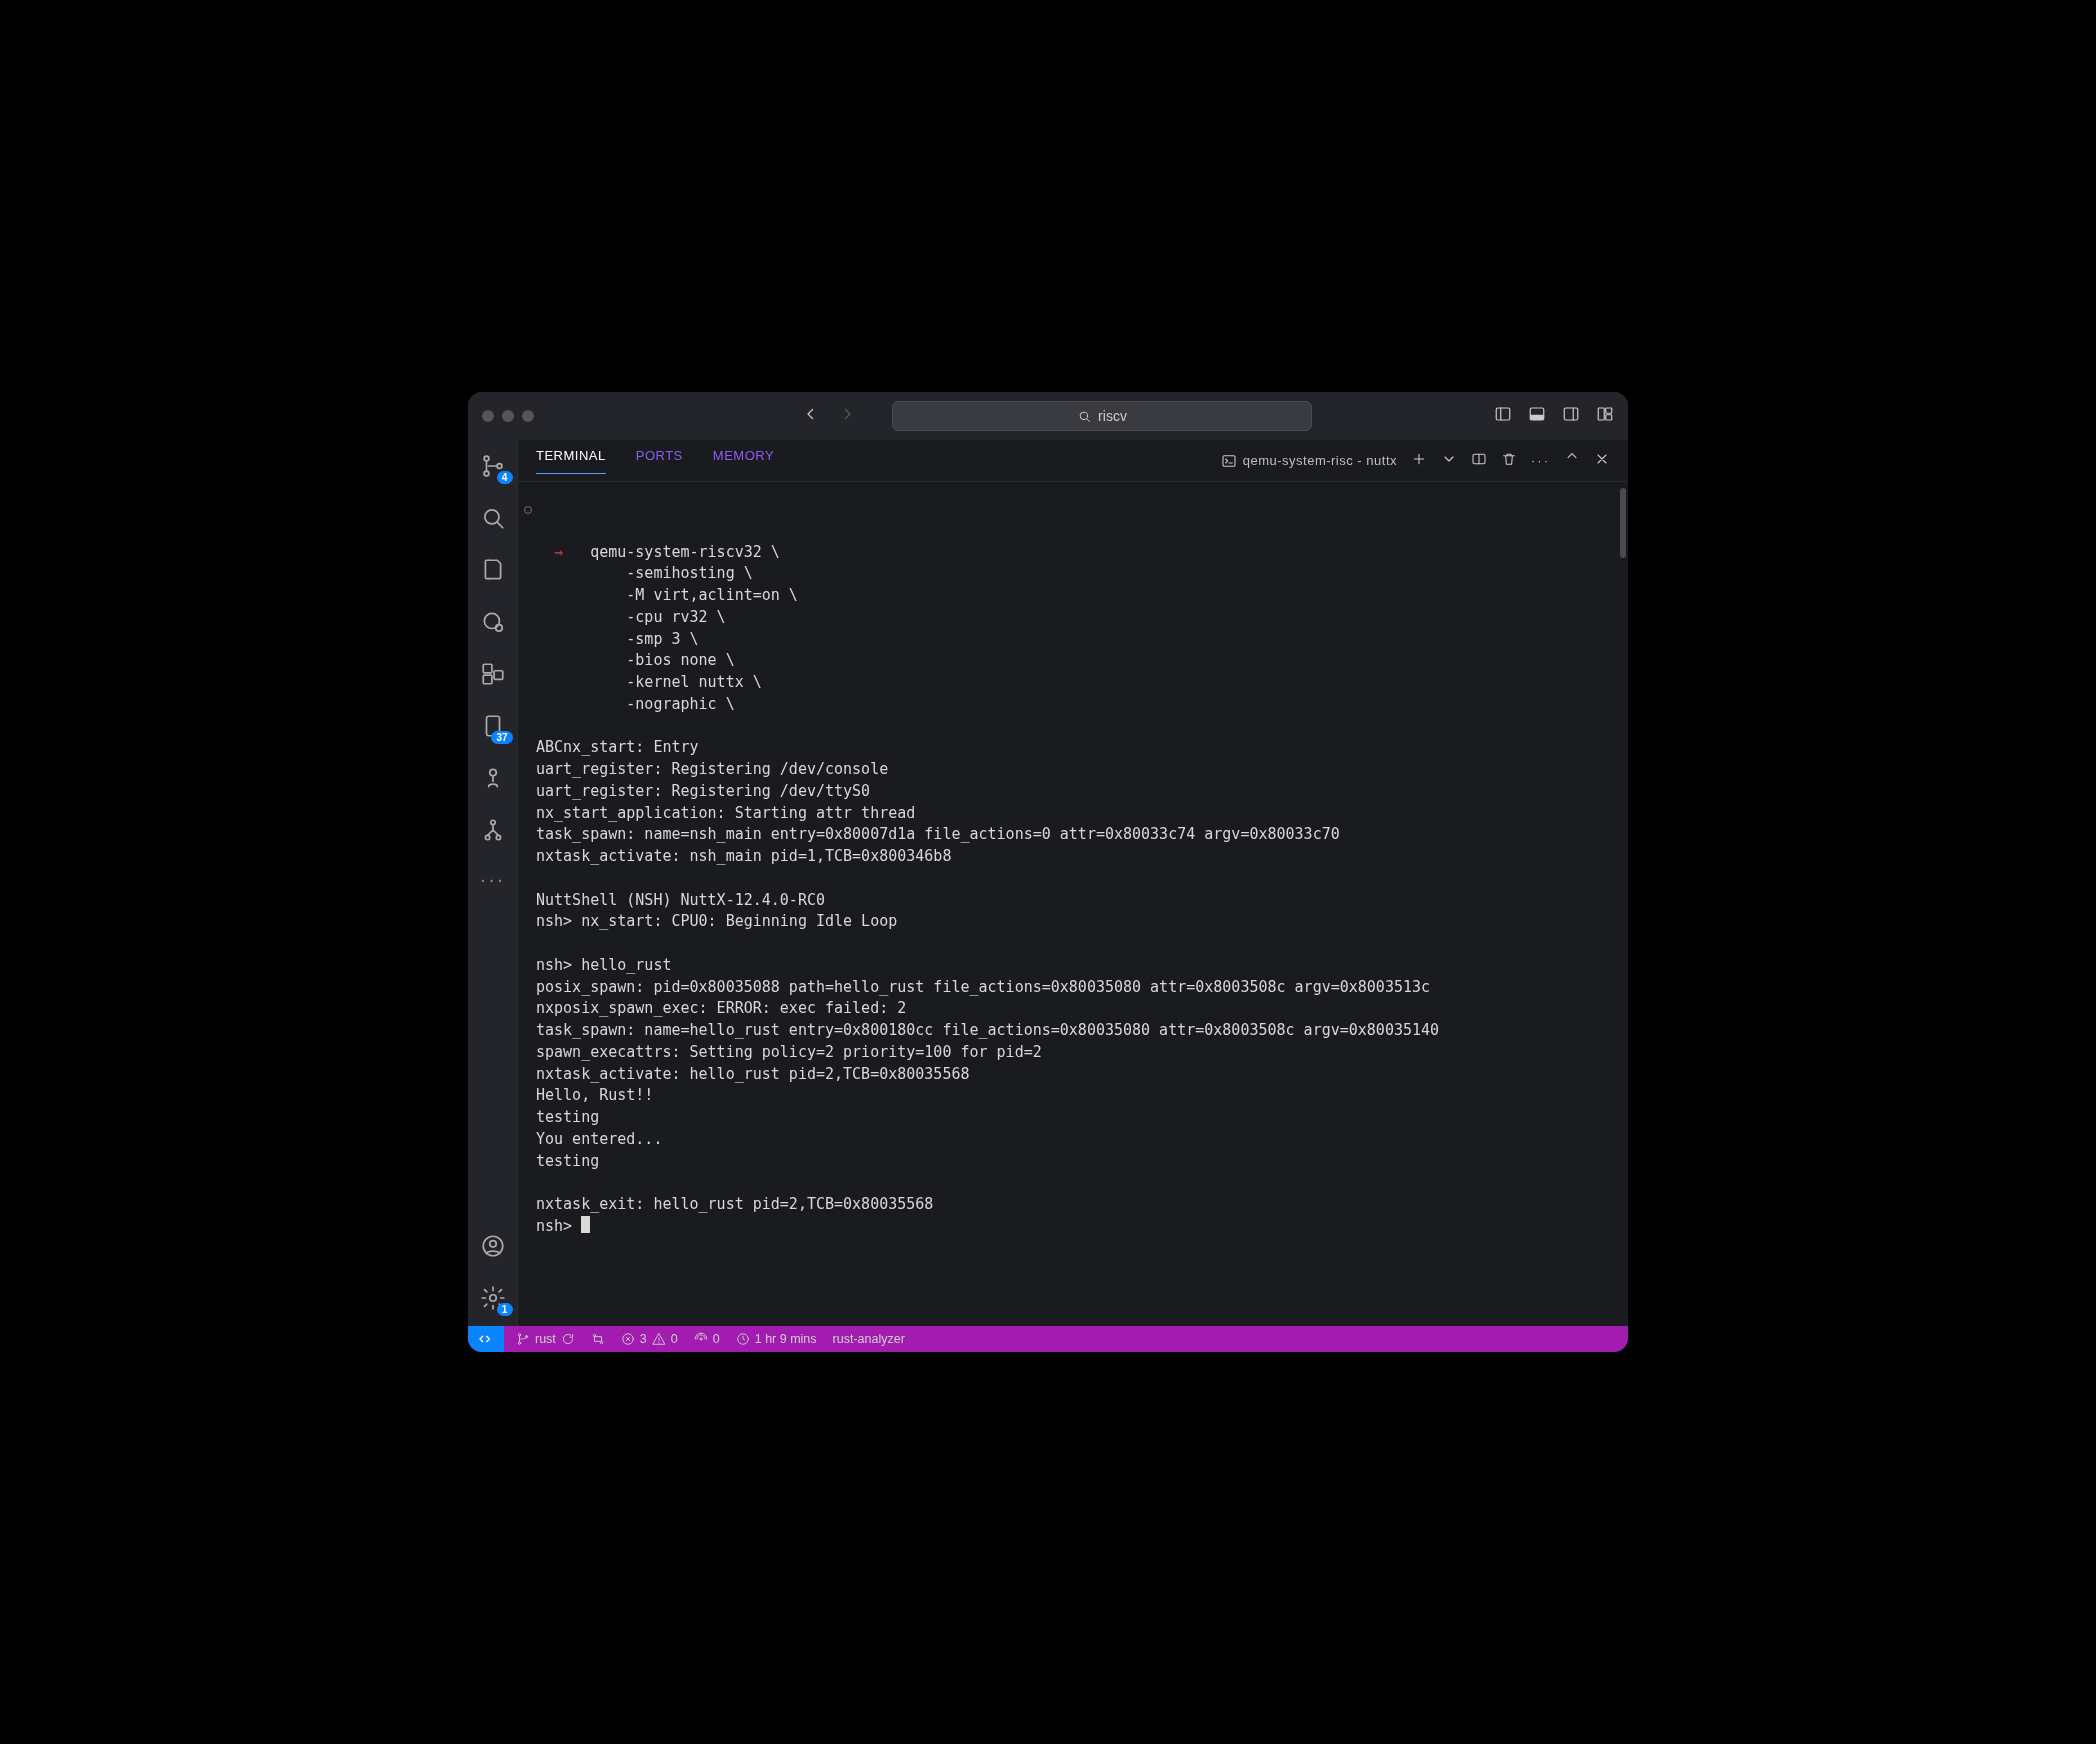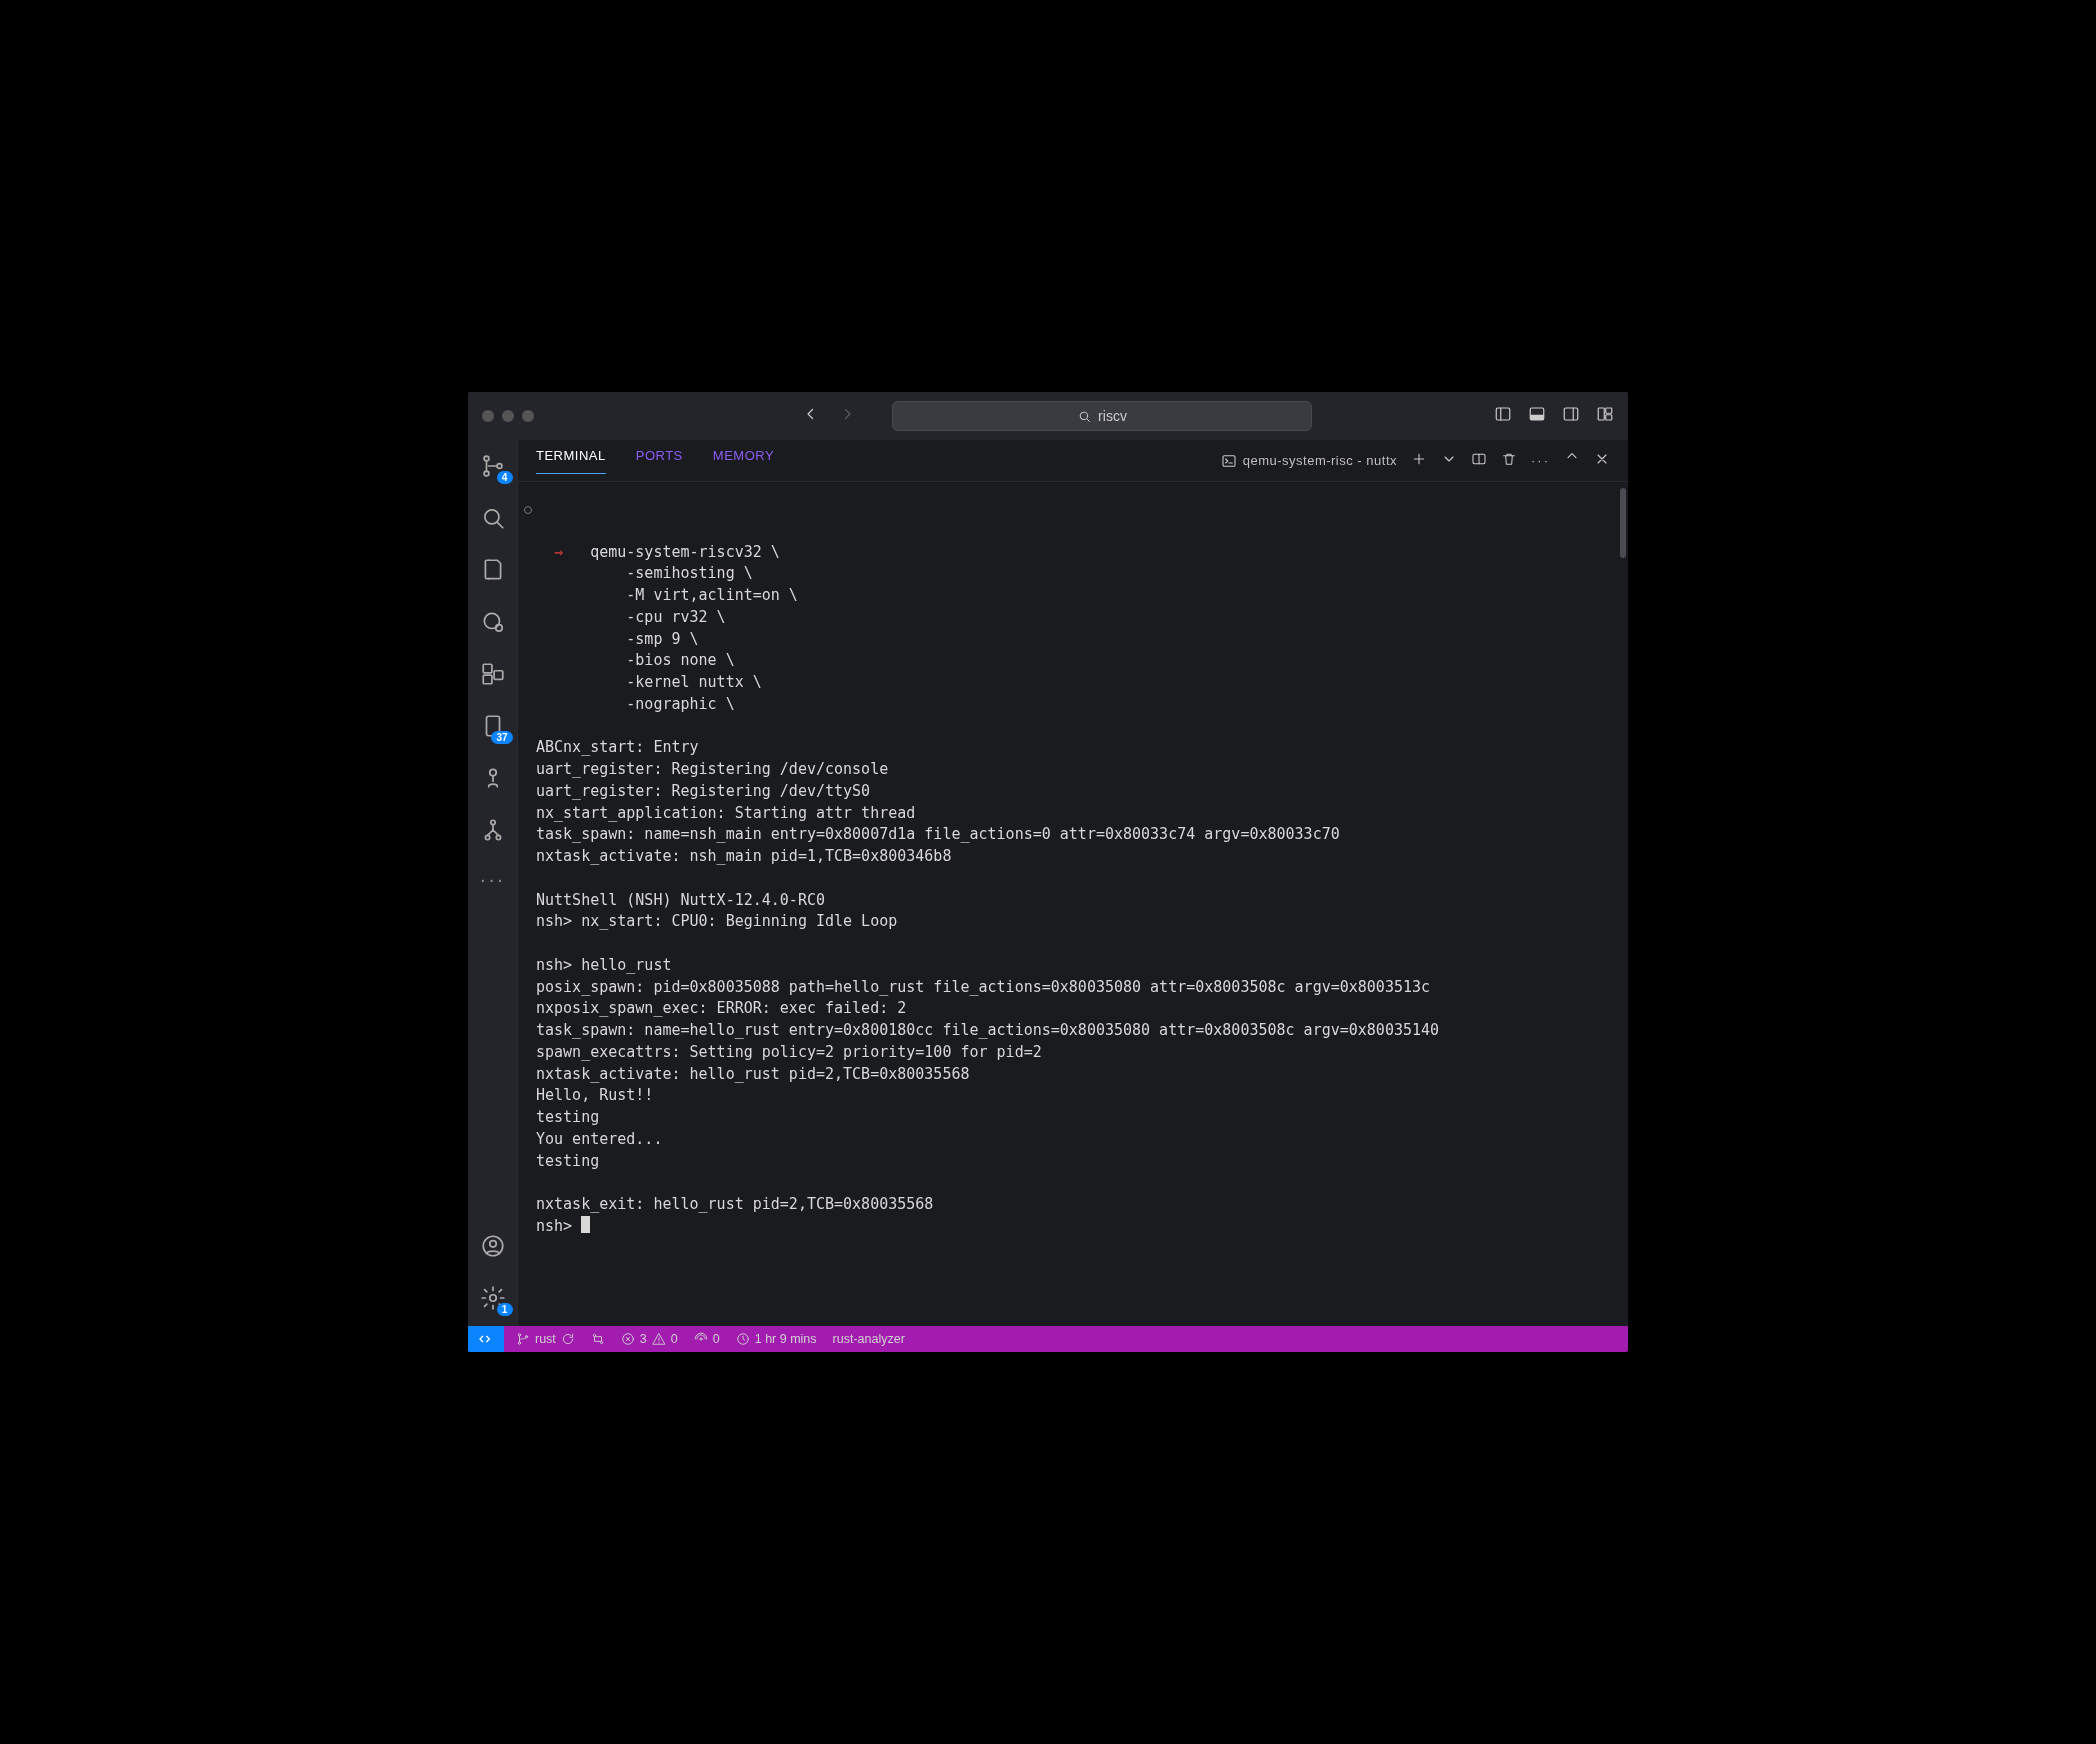--- a/index.html
+++ b/index.html
@@ -8,21 +8,21 @@
     font-family: -apple-system, BlinkMacSystemFont, "Segoe UI", sans-serif;
     color: #cccccc;
     display: flex;
     align-items: center;
     justify-content: center;
   }
   .window {
     width: 1160px;
     height: 960px;
     background: #1e1e1e;
-    border-radius: 2px;
+    border-radius: 14px;
     overflow: hidden;
     display: flex;
     flex-direction: column;
     box-shadow: 0 0 40px rgba(0,0,0,.6);
   }
   
   .titlebar {
     height: 48px;
     background: #24252a;
     display: flex;
@@ -269,21 +269,21 @@
               </svg></span>
         </div>
       </div>
 
       <div class="terminal">
 <div class="scroll-ind"></div>
 <span class="gutter-dot"></span><span>  </span><span class="prompt-arrow">→</span><span>   </span><span>qemu-system-riscv32 \</span>
 <span>      </span><span>    -semihosting \</span>
 <span>      </span><span>    -M virt,aclint=on \</span>
 <span>      </span><span>    -cpu rv32 \</span>
-<span>      </span><span>    -smp 9 \</span>
+<span>      </span><span>    -smp 3 \</span>
 <span>      </span><span>    -bios none \</span>
 <span>      </span><span>    -kernel nuttx \</span>
 <span>      </span><span>    -nographic \</span>
 <span></span>
 <span>ABCnx_start: Entry</span>
 <span>uart_register: Registering /dev/console</span>
 <span>uart_register: Registering /dev/ttyS0</span>
 <span>nx_start_application: Starting attr thread</span>
 <span>task_spawn: name=nsh_main entry=0x80007d1a file_actions=0 attr=0x80033c74 argv=0x80033c70</span>
 <span>nxtask_activate: nsh_main pid=1,TCB=0x800346b8</span>

